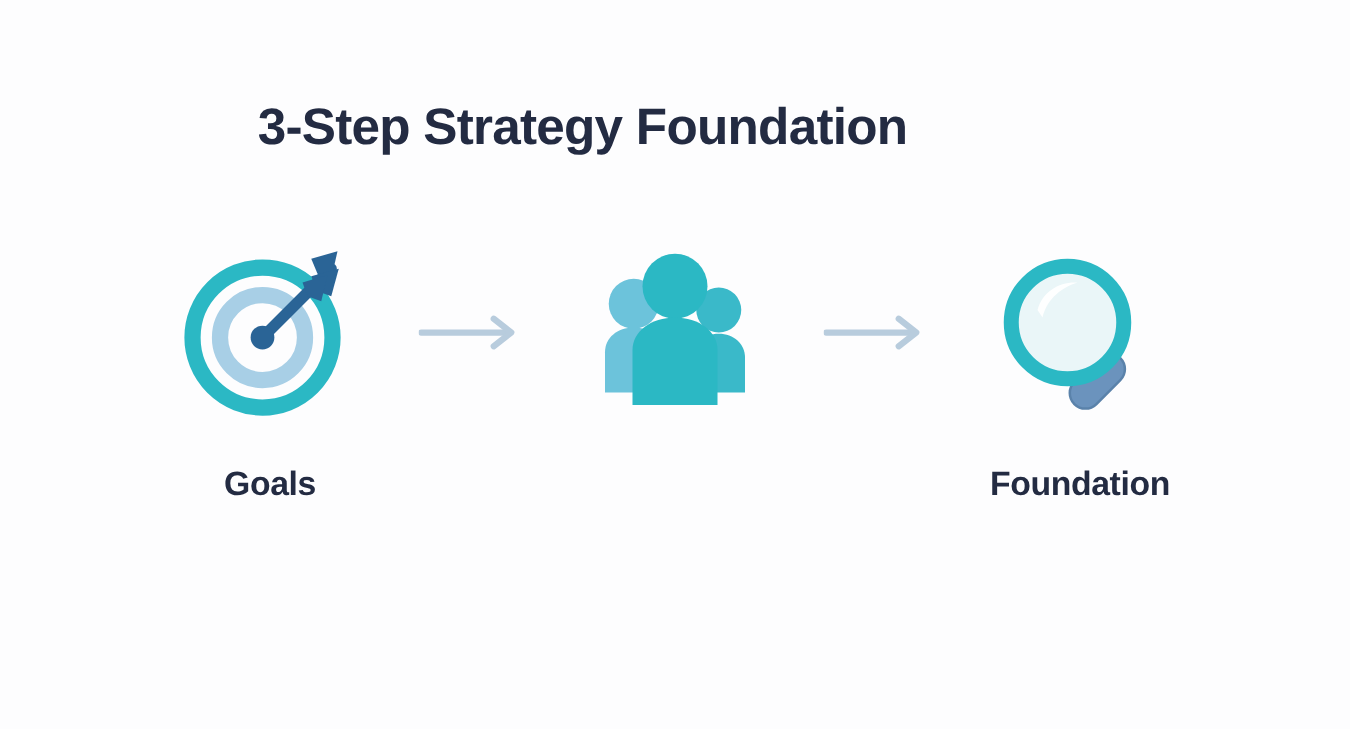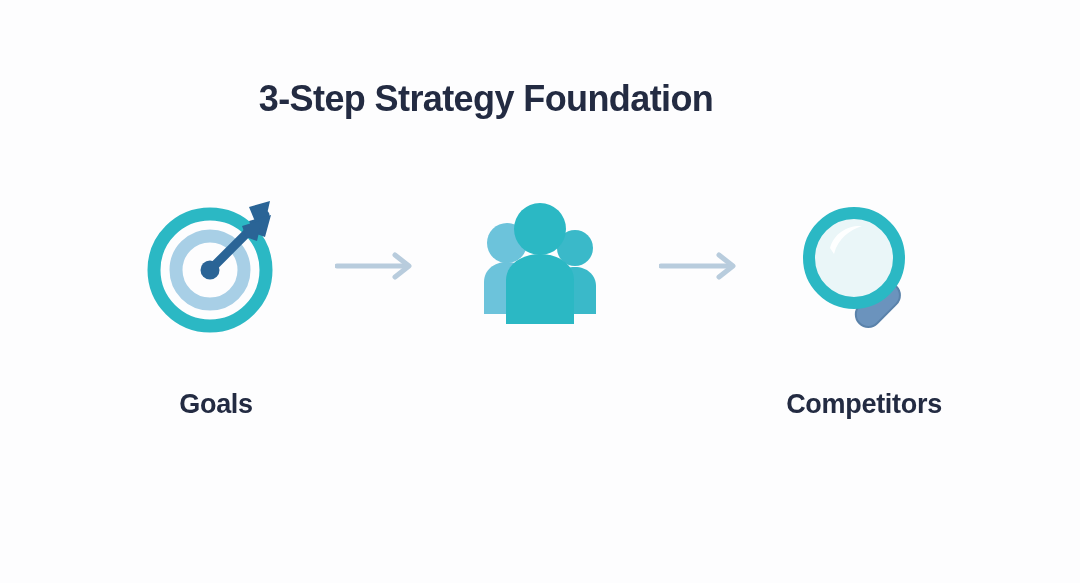--- a/index.html
+++ b/index.html
@@ -23,27 +23,26 @@
     box-sizing: border-box;
   }
 
   
   .title {
     position: absolute;
     top: 78px;
     left: 0;
     width: 932px;
     text-align: center;
-    font-size: 36px;
+    font-size: 41px;
     font-weight: bold;
     letter-spacing: -0.6px;
     color: #232b42;
     line-height: 1.15;
     user-select: none;
-    padding-left: 20px;
   }
 
   
   .steps-row {
     position: absolute;
     top: 196px;
     left: 0;
     width: 1080px;
     height: 230px;
     display: flex;
@@ -67,21 +66,21 @@
   }
 
   .step-icon svg {
     display: block;
     width: 140px;
     height: 140px;
     overflow: visible;
   }
 
   .step-label {
-    margin-top: 53px;
+    margin-top: 36px;
     font-size: 27px;
     font-weight: bold;
     color: #232b42;
     letter-spacing: -0.3px;
     text-align: center;
     white-space: nowrap;
     user-select: none;
   }
 
   
@@ -164,17 +163,17 @@
             <rect x="80" y="86" width="25" height="52" rx="12.5" fill="#6b93bd" stroke="#5a82aa" stroke-width="2"></rect>
           </g>
 
           <circle cx="60" cy="62" r="42" fill="#eaf6f8"></circle>
 
           <circle cx="60" cy="62" r="45" fill="none" stroke="#2bb8c4" stroke-width="12"></circle>
 
           <path d="M36 52 C40 37 54 29 68 30 C56 34 44 42 40 58 Z" fill="#ffffff" opacity="0.95"></path>
         </svg>
       </div>
-      <div class="step-label">Competitors</div>
+      <div class="step-label">Foundation</div>
     </div>
 
   </div>
 </div>
 
 </body></html>

